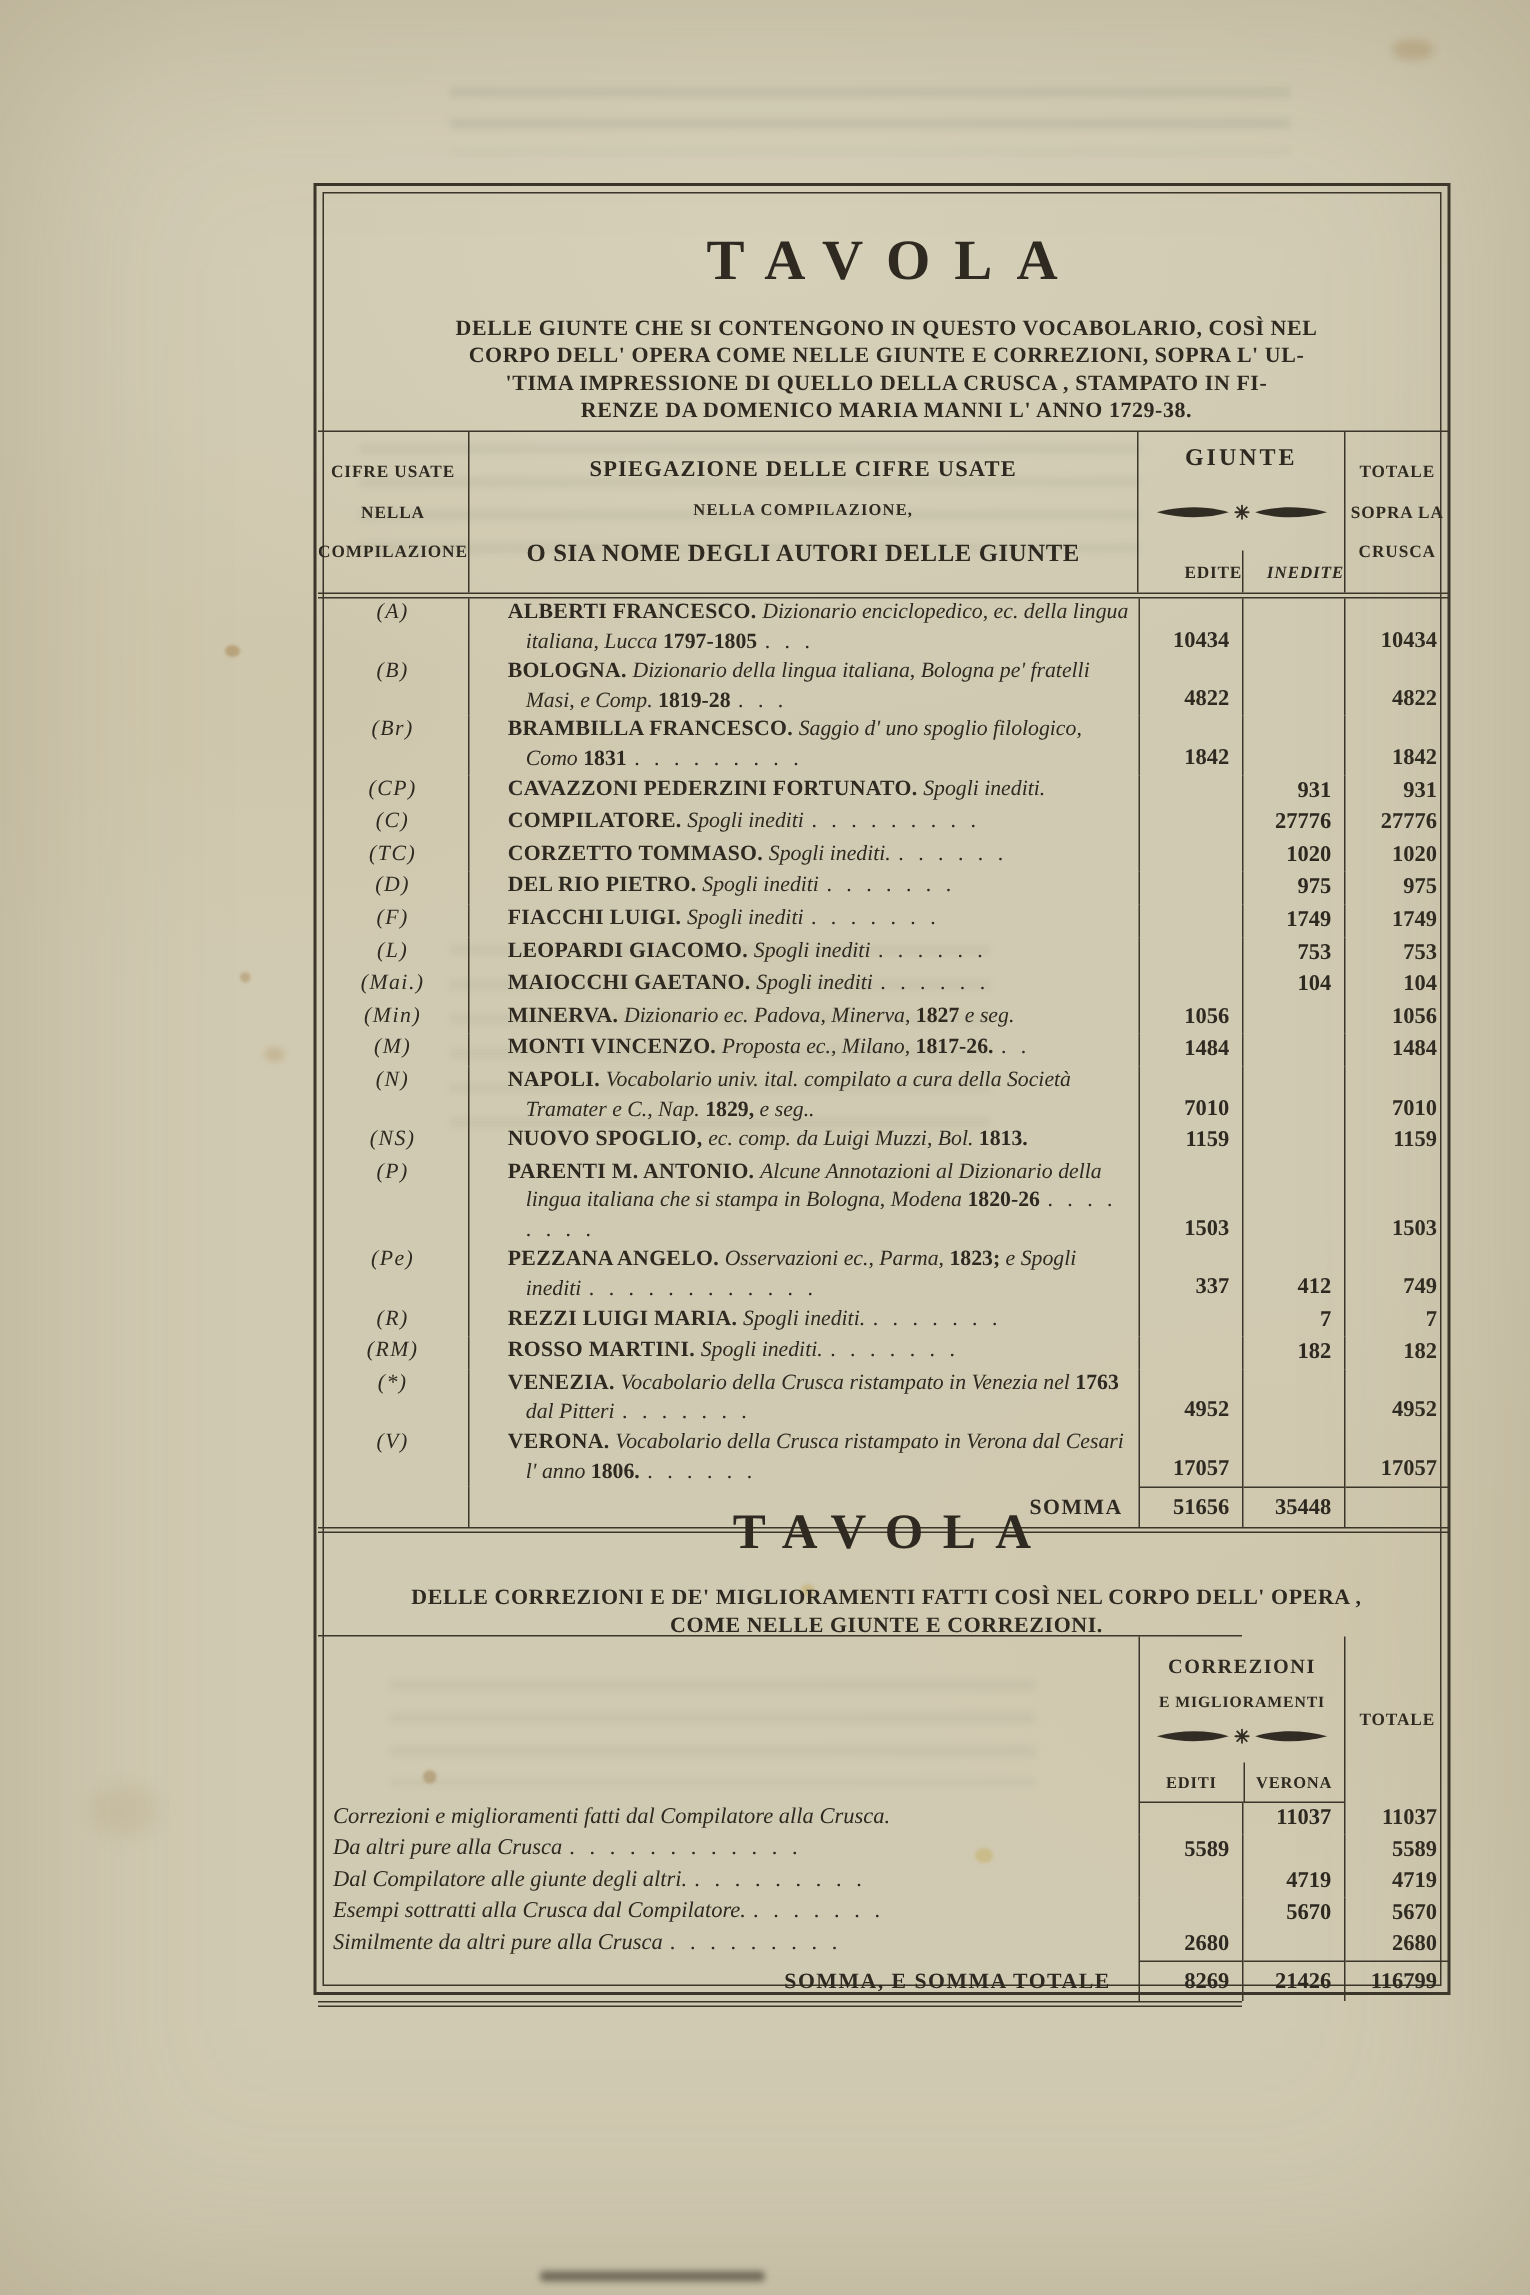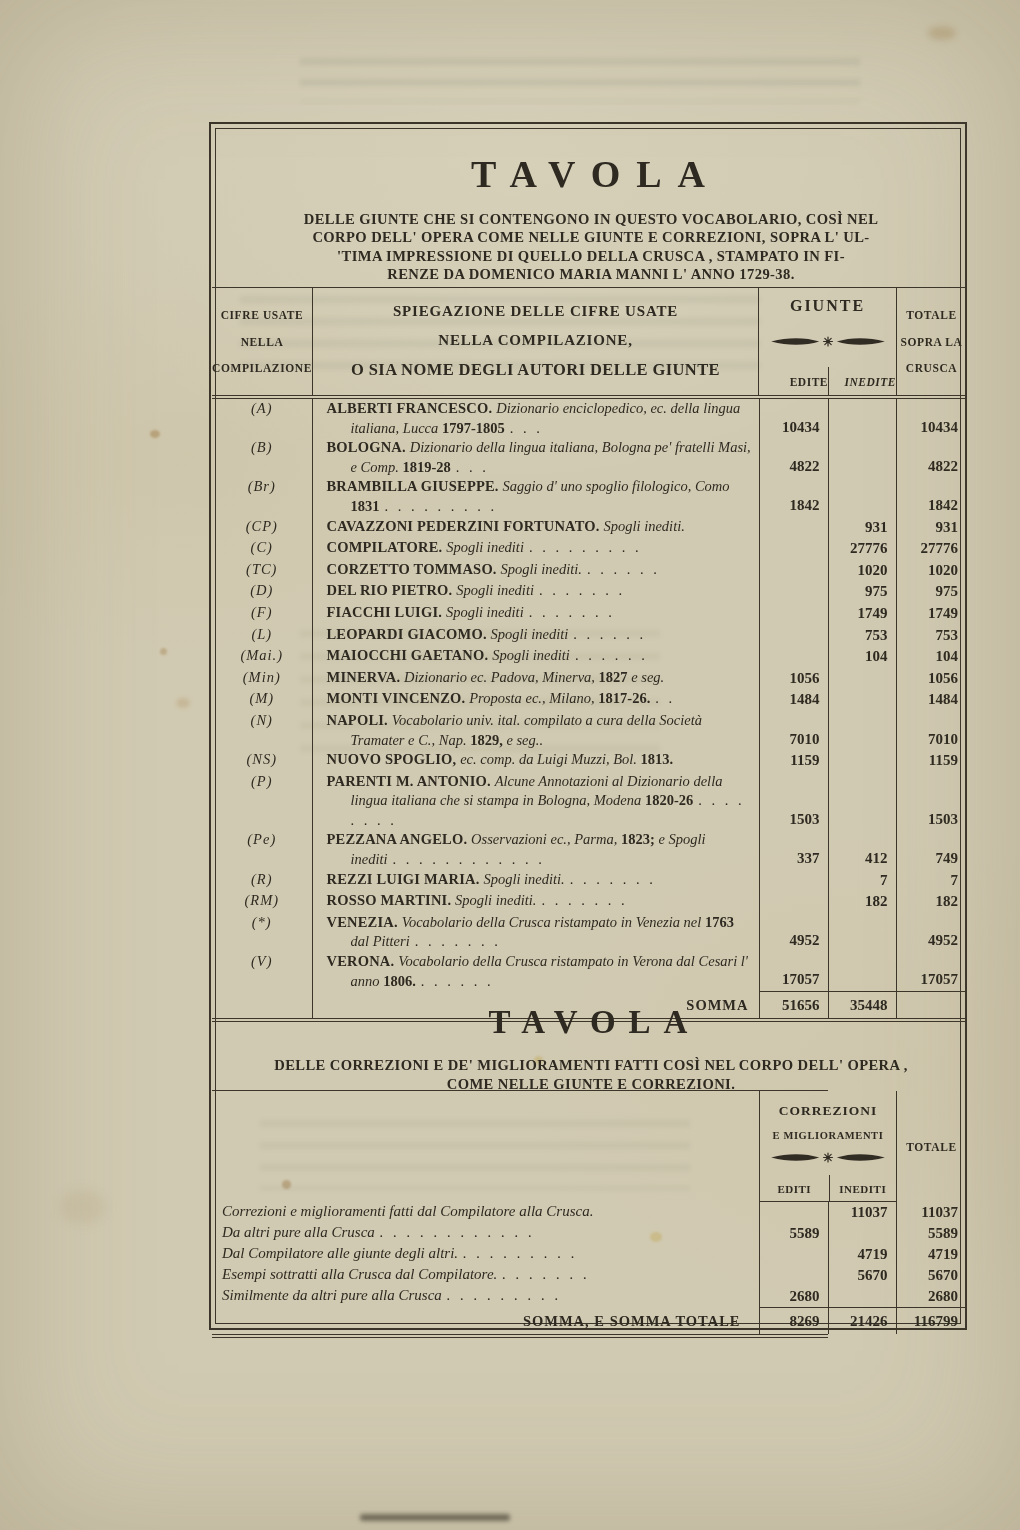--- a/index.html
+++ b/index.html
@@ -50,41 +50,41 @@
     display:grid;grid-template-columns:100px 447px 137px 70px;
     border-top:1.6px solid var(--line);
     border-bottom:4px double var(--line);
     height:112px;font-weight:bold;
   }
   .hstack{display:flex;flex-direction:column;justify-content:space-evenly;align-items:center;
     font-size:11.5px;letter-spacing:.6px;text-align:center;padding:6px 2px;}
   .h-spieg{border-left:1.4px solid var(--line);border-right:1.4px solid var(--line);
     display:flex;flex-direction:column;justify-content:space-evenly;align-items:center;padding:4px 0;}
   .sp-l1{font-size:15px;letter-spacing:.8px;}
-  .sp-l2{font-size:15px;letter-spacing:.8px;}
+  .sp-l2{font-size:11px;letter-spacing:.8px;}
   .sp-l3{font-size:16.5px;letter-spacing:.4px;}
   .h-giunte{display:flex;flex-direction:column;align-items:center;justify-content:space-between;padding-top:9px;}
   .g-label{font-size:16px;letter-spacing:2px;}
   .orn{width:120px;height:13px;}
   .g-sub{display:flex;width:100%;}
   .g-sub > div{text-align:right;font-size:11.5px;letter-spacing:.5px;padding:9px 0 7px;}
   .g-edite{width:69px;}
   .g-inedite{width:68px;border-left:1.4px solid var(--line);font-style:italic;}
   .h-totale{border-left:1.4px solid var(--line);}
 
   table{border-collapse:collapse;table-layout:fixed;}
   .t1-body{width:754px;font-size:14.5px;line-height:19.6px;}
   .c-sig{width:100px;font-style:italic;text-align:center;vertical-align:top;
     border-right:1.4px solid var(--line);letter-spacing:1px;padding-top:0;}
   .c-desc{width:447px;vertical-align:top;padding:0 4px 0 14px;}
   .hang{padding-left:24px;text-indent:-24px;}
   .c-num{font-weight:bold;text-align:right;vertical-align:bottom;padding-right:8px;
     border-left:1.4px solid var(--line);font-size:15px;}
   .col-e{width:69px;} .col-i{width:68px;} .col-t{width:70px;}
-  .sg-c{font-weight:bold;letter-spacing:.2px;}
+  .sg-c{font-weight:bold;letter-spacing:.2px;margin-left:12px;}
   .sg-i{font-style:italic;}
   .sg-n{font-weight:bold;}
   .leader{word-spacing:6px;margin-left:5px;}
   .somma-label{ text-align:right;font-weight:bold;letter-spacing:1px;padding-right:10px;vertical-align:bottom;}
   .s-line{border-top:1.4px solid var(--line);}
   .somma-row td{padding-top:4px;padding-bottom:3px;}
   .dbl{height:4px;border-top:1.6px solid var(--line);border-bottom:1.6px solid var(--line);}
 
   
   .t2{position:absolute;top:966px;left:1px;width:616px;}
@@ -197,21 +197,21 @@
                 <td class="c-desc">
                   <div class="hang"><span class="sg-c">BOLOGNA. </span><span class="sg-i">Dizionario della lingua italiana, Bologna pe' fratelli Masi, e Comp. </span><span class="sg-n">1819-28</span><span class="leader">. . .</span></div>
                 </td>
                 <td class="c-num col-e">4822</td>
                 <td class="c-num col-i"></td>
                 <td class="c-num col-t">4822</td>
               </tr>
               <tr>
                 <td class="c-sig">(Br)</td>
                 <td class="c-desc">
-                  <div class="hang"><span class="sg-c">BRAMBILLA GIUSEPPE. </span><span class="sg-i">Saggio d' uno spoglio filologico, Como </span><span class="sg-n">1831</span><span class="leader">. . . . . . . . .</span></div>
+                  <div class="hang"><span class="sg-c">BRAMBILLA FRANCESCO. </span><span class="sg-i">Saggio d' uno spoglio filologico, Como </span><span class="sg-n">1831</span><span class="leader">. . . . . . . . .</span></div>
                 </td>
                 <td class="c-num col-e">1842</td>
                 <td class="c-num col-i"></td>
                 <td class="c-num col-t">1842</td>
               </tr>
               <tr>
                 <td class="c-sig">(CP)</td>
                 <td class="c-desc">
                   <div class="hang"><span class="sg-c">CAVAZZONI PEDERZINI FORTUNATO. </span><span class="sg-i">Spogli inediti.</span></div>
                 </td>
@@ -393,21 +393,21 @@
               <g stroke="#322d24" stroke-width="1.5" stroke-linecap="round">
                 <line x1="75" y1="1.5" x2="75" y2="12.5"></line>
                 <line x1="69.5" y1="7" x2="80.5" y2="7"></line>
                 <line x1="71" y1="3" x2="79" y2="11"></line>
                 <line x1="79" y1="3" x2="71" y2="11"></line>
               </g>
               <circle cx="75" cy="7" r="2.3" fill="#322d24"></circle>
             </svg>
             <div class="t2-sub">
               <div class="t2h-editi">EDITI</div>
-              <div class="t2h-inediti">INEDITI</div>
+              <div class="t2h-inediti">VERONA</div>
             </div>
           </div>
           <div class="t2h-tot">TOTALE</div>
         </div>
 
         <table class="t2-body">
           <colgroup>
               <col style="width:547px">
               <col style="width:69px">
               <col style="width:68px">

